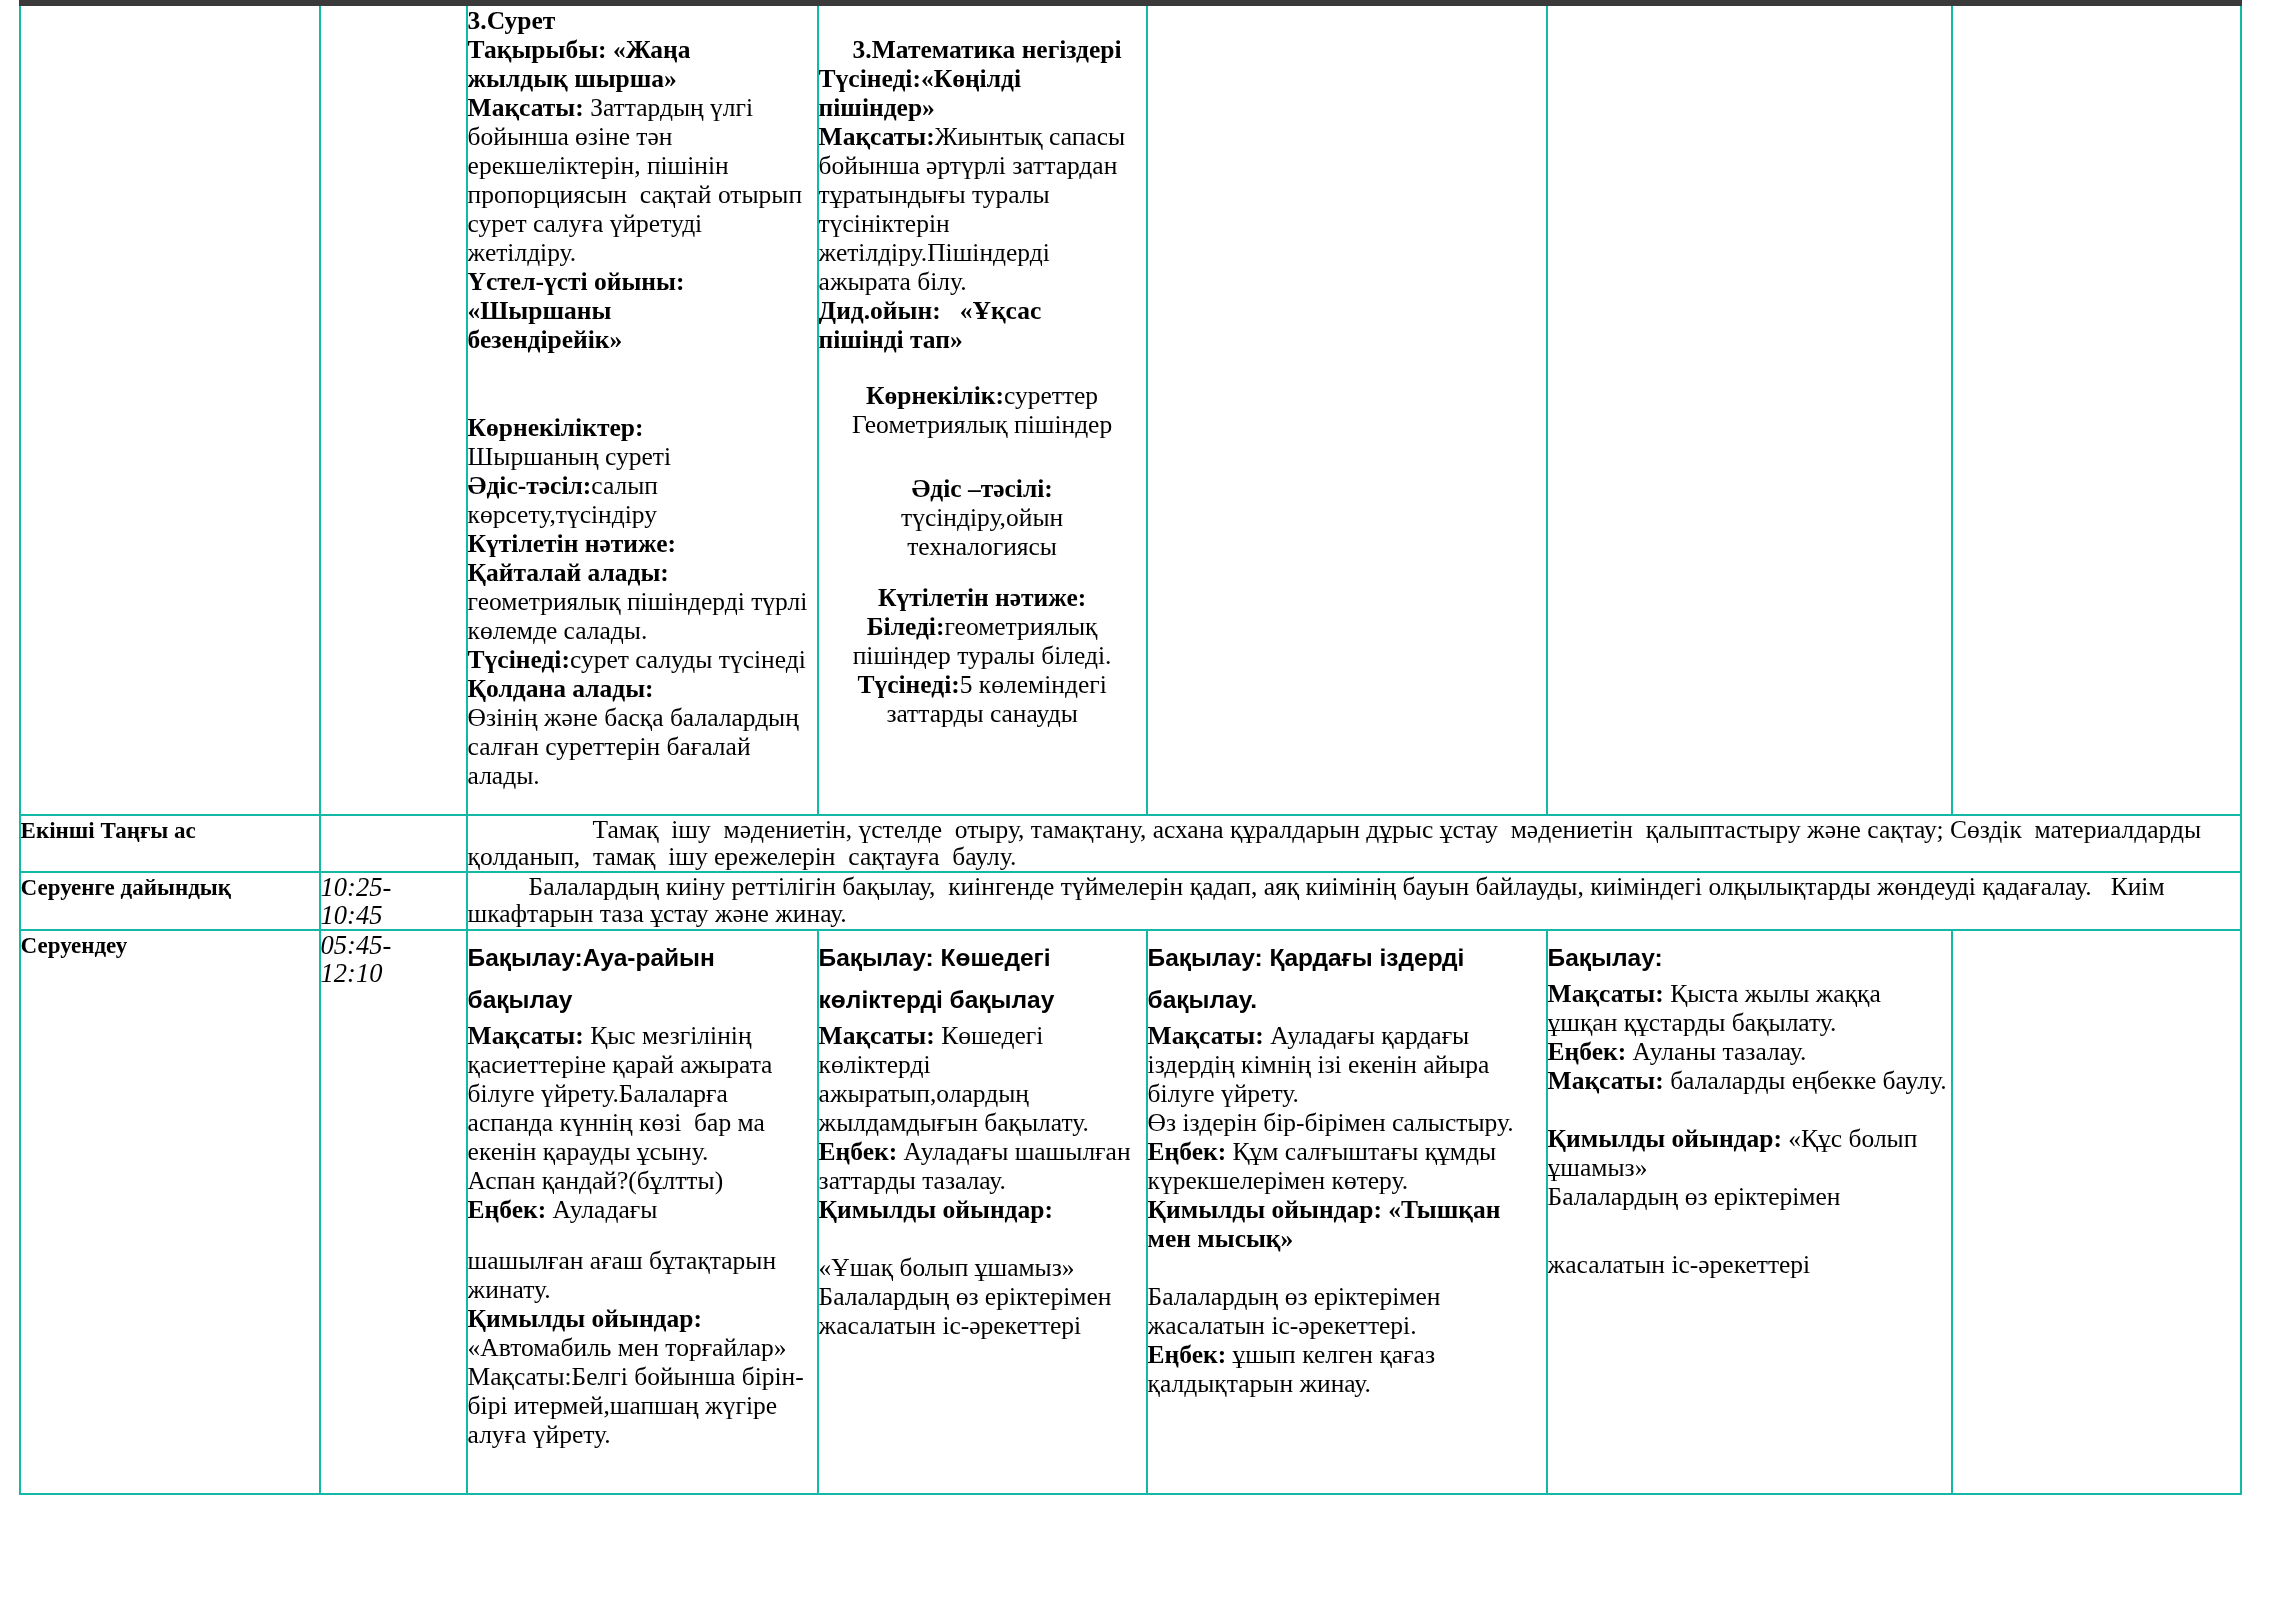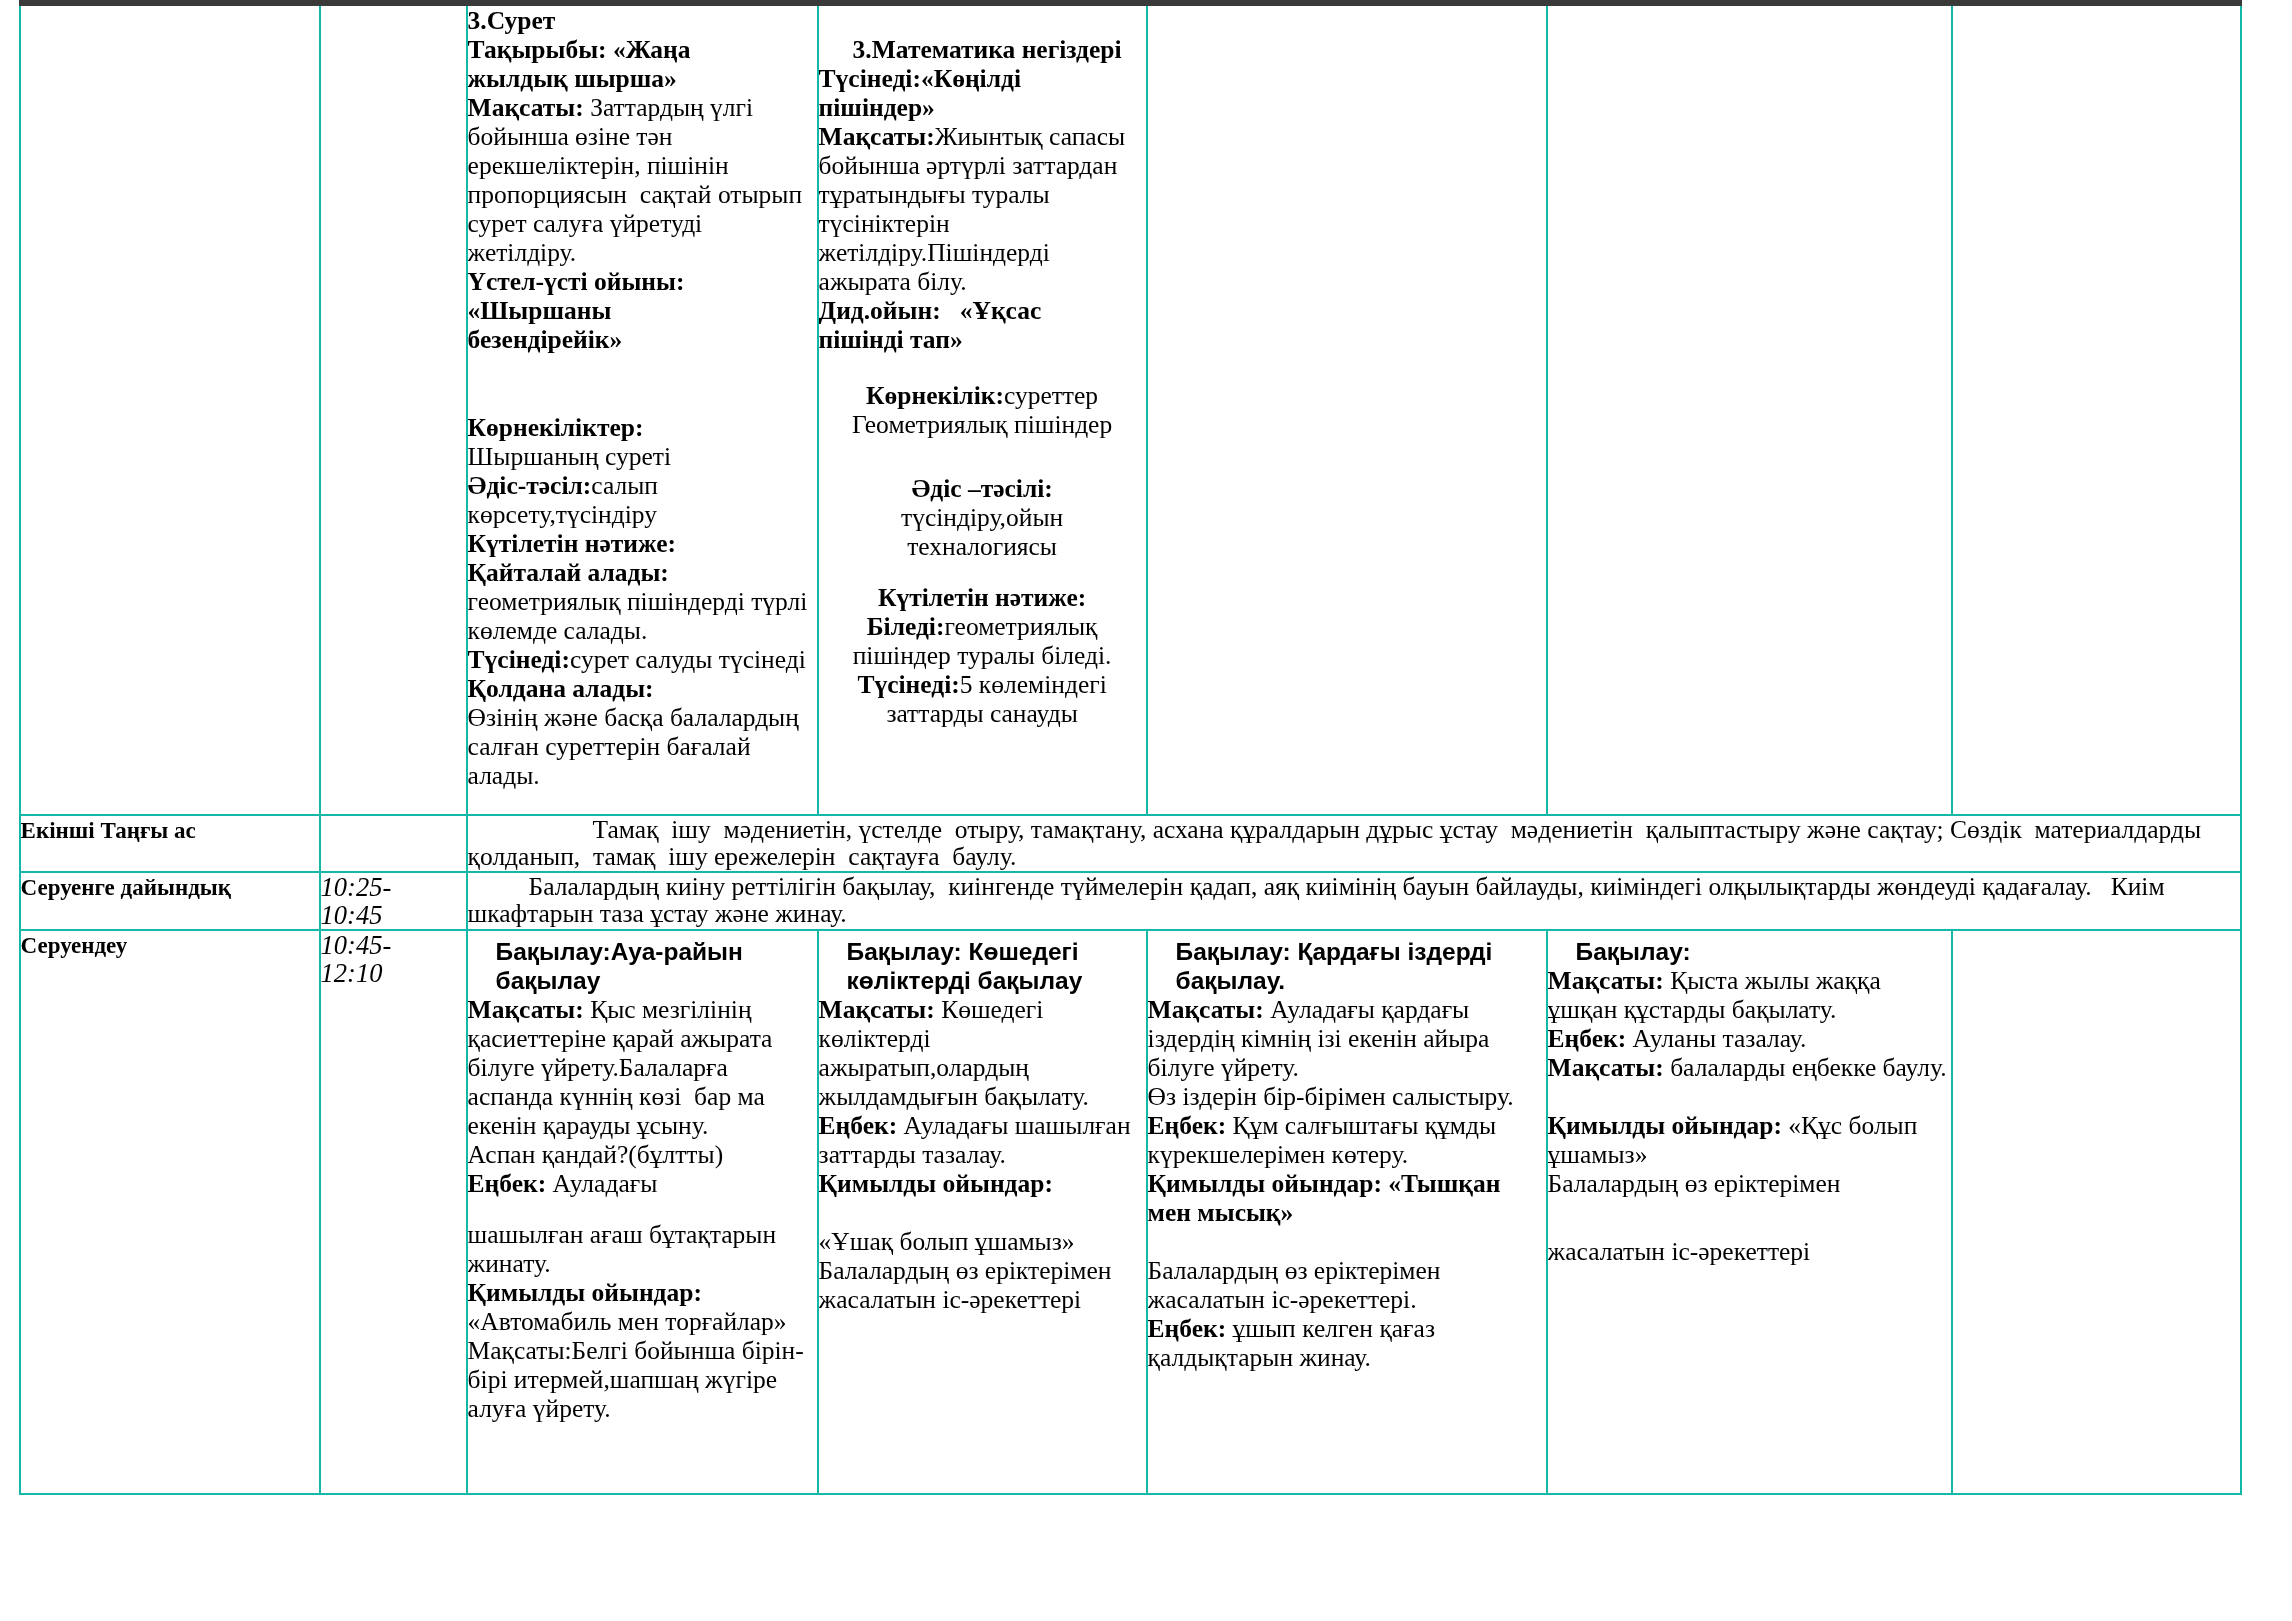--- a/index.html
+++ b/index.html
@@ -35,22 +35,21 @@
   }
   td.content p {
     margin: 0;
     white-space: pre-wrap;
   }
   td.content p b { font-weight: bold; }
   td.content p.sans {
     font-family: "Liberation Sans", "DejaVu Sans", sans-serif;
     font-weight: bold;
     font-size: 24.5px;
-    line-height: 29px;
-    padding-left: 28px;
+    line-height: 42px;
   }
   td.label-cell {
     font-weight: bold;
     font-size: 23px;
     line-height: 29px;
     padding: 2.9px 5.9px 0 9.8px;
   }
   td.time-cell {
     font-size: 26.5px;
     line-height: 28px;
@@ -134,21 +133,21 @@
     <td class="time-cell">
       <div>10:25-</div>
       <div>10:45</div>
     </td>
     <td class="merged-cell" colspan="5">Балалардың киіну реттілігін бақылау,  киінгенде түймелерін қадап, аяқ киімінің бауын байлауды, киіміндегі олқылықтарды жөндеуді қадағалау.   Киім шкафтарын таза ұстау және жинау.</td>
   </tr>
 
   <tr class="r4" style="height:564px">
     <td class="label-cell">Серуендеу</td>
     <td class="time-cell">
-      <div>10:45-</div>
+      <div>05:45-</div>
       <div>12:10</div>
     </td>
     <td class="content" style="padding-top:5.9px">
           <p class="sans"><b>Бақылау:Ауа-райын
 бақылау</b></p>
           <p><b>Мақсаты:</b> Қыс мезгілінің қасиеттеріне қарай ажырата білуге үйрету.Балаларға аспанда күннің көзі  бар ма екенін қарауды ұсыну.</p>
           <p>Аспан қандай?(бұлтты)</p>
           <p><b>Еңбек:</b> Ауладағы</p>
           <p style="margin-top: 22px;">шашылған ағаш бұтақтарын жинату.</p>
           <p><b>Қимылды ойындар:</b></p>

